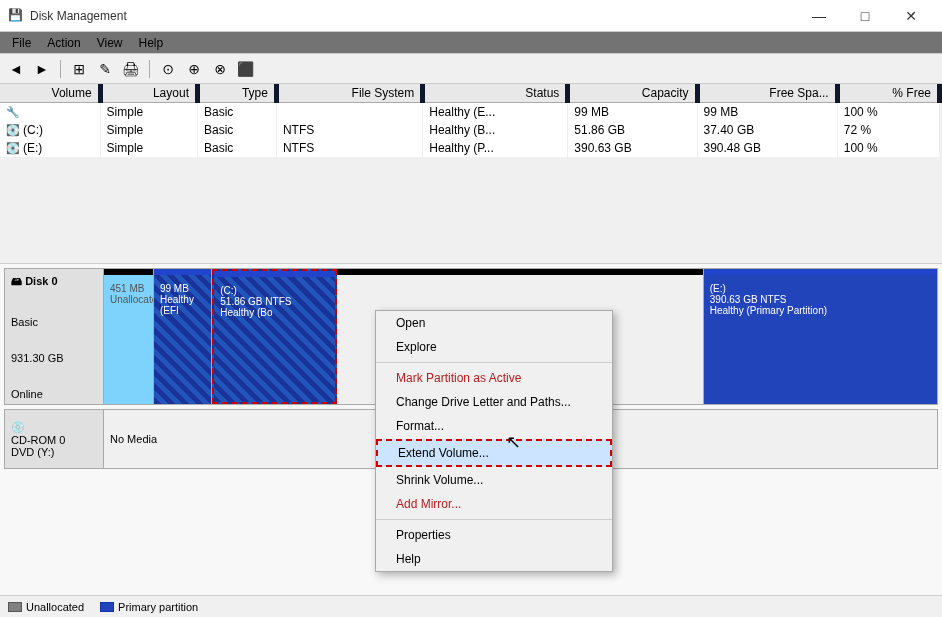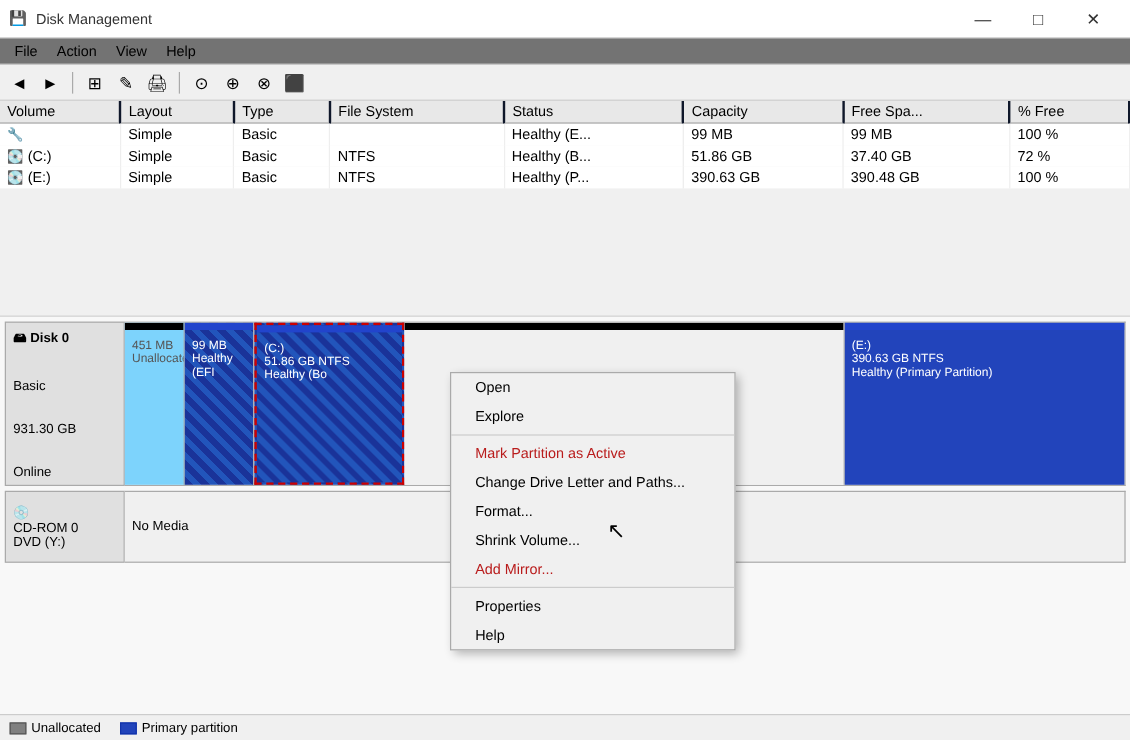--- a/index.html
+++ b/index.html
@@ -112,23 +112,23 @@
     table {
       width: 100%;
       border-collapse: collapse;
       font-size: 12px;
     }
     thead tr {
       background: #e8e8e8;
       border-bottom: 1px solid #aaa;
     }
     thead th {
-      text-align: left;
+      text-align: right;
       padding: 2px 6px;
-      border-right: 2px solid #0f172a;
+      border-right: 5px solid #0f172a;
       font-weight: normal;
       white-space: nowrap;
     }
     tbody tr {
       background: #fff;
     }
     tbody td {
       padding: 2px 6px;
       border-right: 1px solid #eee;
       white-space: nowrap;
@@ -459,20 +459,21 @@
   </div>
 </div>
 
 <div class="context-menu" id="context-menu">
 <div class="ctx-item">Open</div>
     <div class="ctx-item">Explore</div>
     <div class="ctx-separator"></div>
     <div class="ctx-item disabled">Mark Partition as Active</div>
     <div class="ctx-item">Change Drive Letter and Paths...</div>
     <div class="ctx-item">Format...</div>
+    <div class="ctx-item highlighted">Extend Volume...</div>
     <div class="ctx-item">Shrink Volume...</div>
     <div class="ctx-item disabled">Add Mirror...</div>
     <div class="ctx-separator"></div>
     <div class="ctx-item">Properties</div>
     <div class="ctx-item">Help</div>
   </div>
 
 <div class="status-bar">
   <div class="legend-item">
     <span class="legend-box unalloc"></span>

